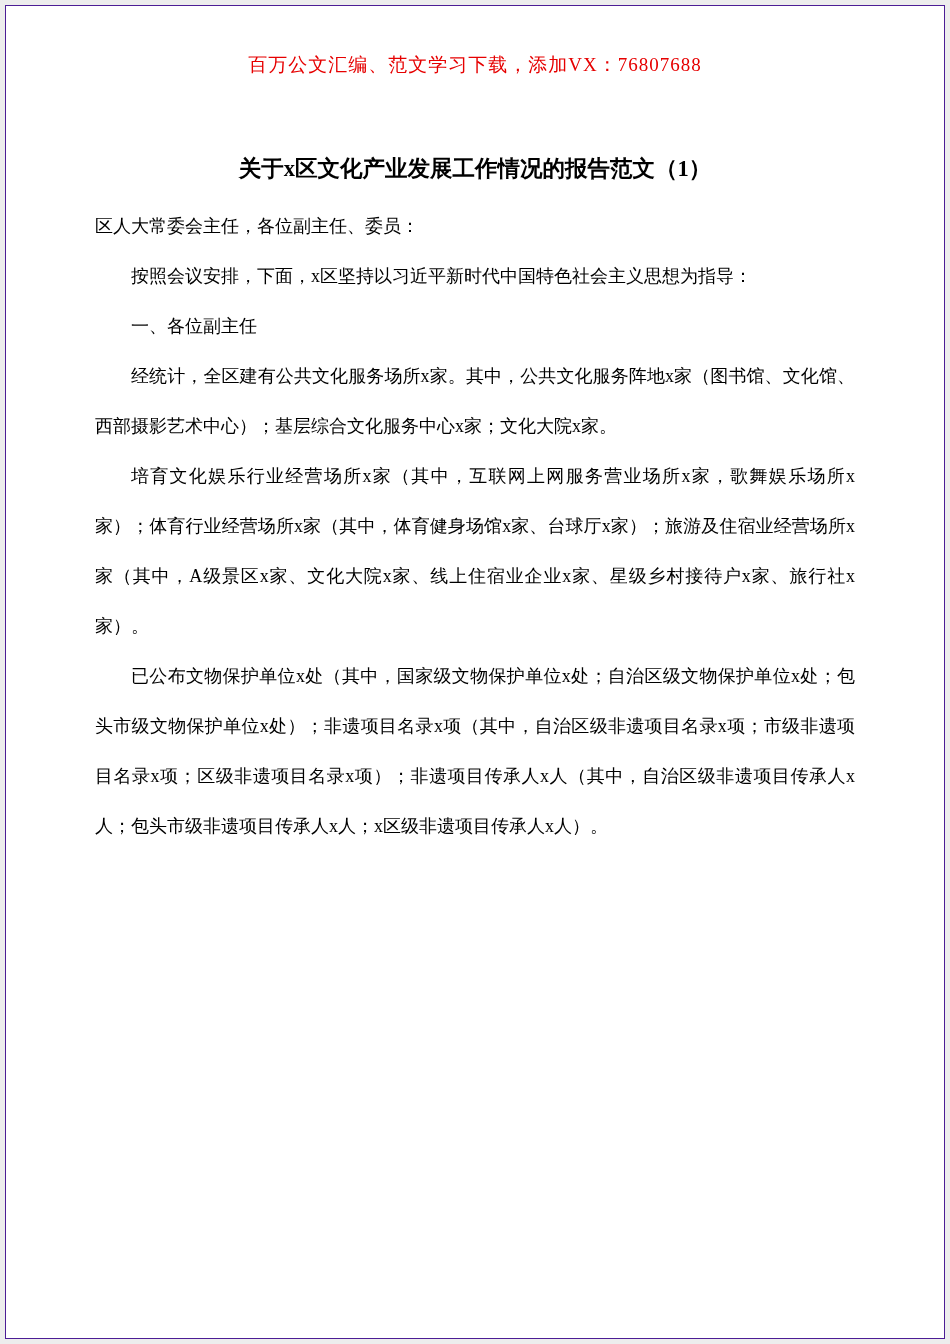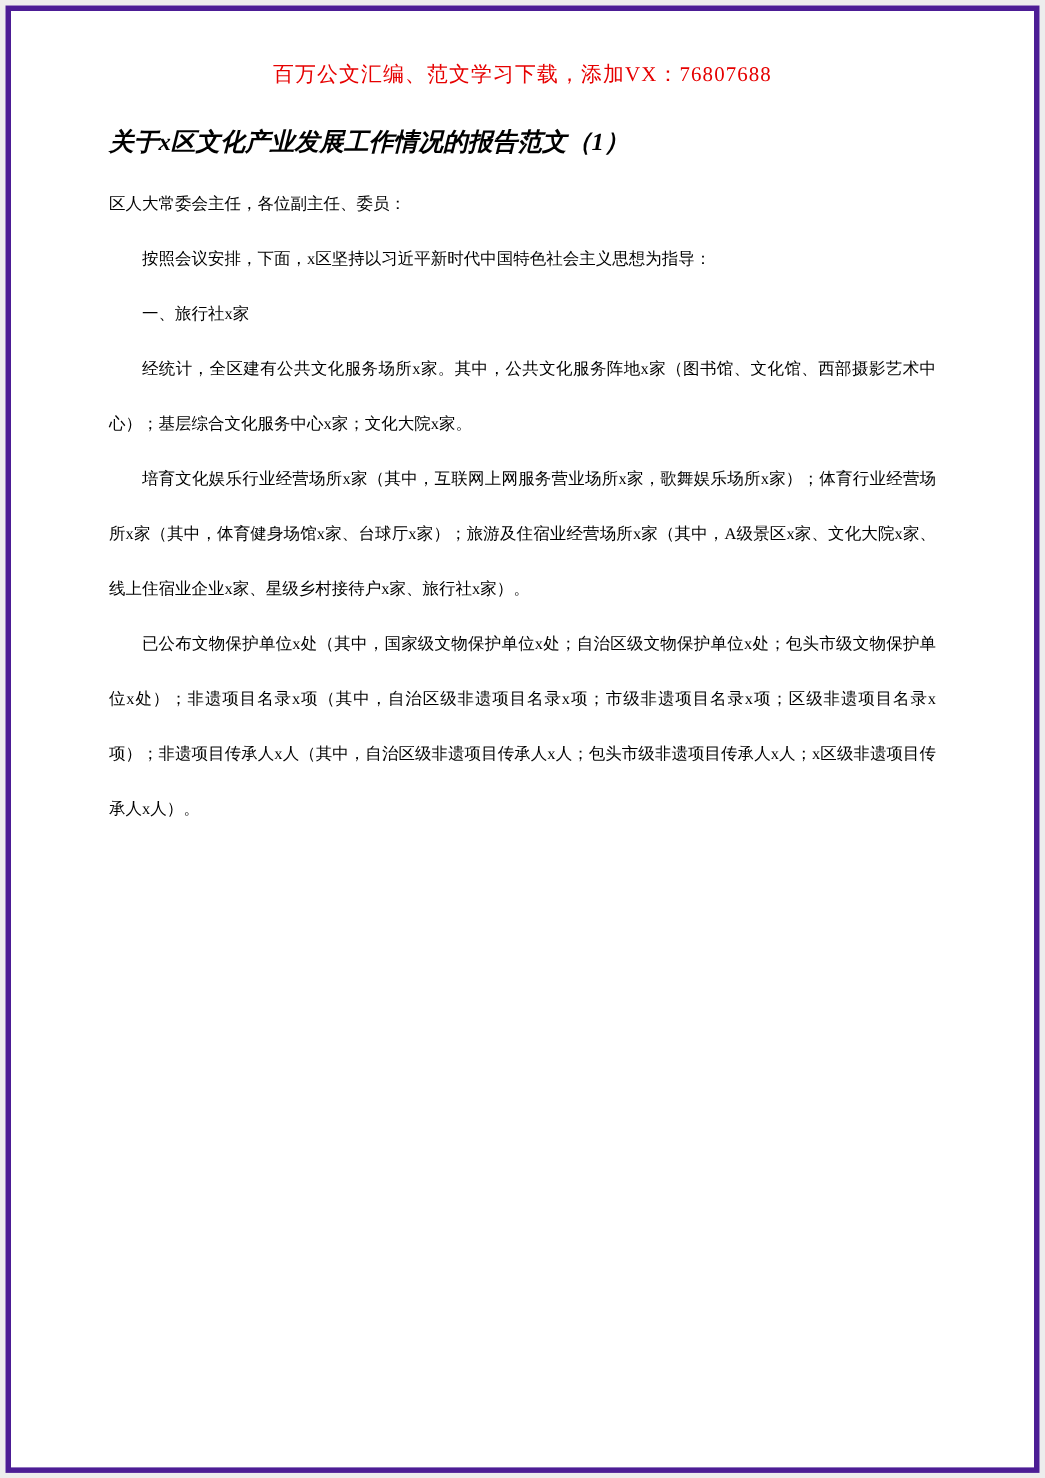--- a/index.html
+++ b/index.html
@@ -9,56 +9,55 @@
     font-family: "Liberation Serif", "DejaVu Serif", serif;
     color: #000;
     position: relative;
     overflow: hidden;
   }
   .page {
     position: absolute;
     top: 5px; left: 5px;
     width: 940px; height: 1334px;
     background: #ffffff;
-    border: 5px solid #4c1d95;
+    border: 1px solid #4c1d95;
     padding: 0 89px;
   }
   .notice {
     margin-top: 46px;
     text-align: center;
     color: var(--notice-red, #e60000);
     font-size: 19px;
     line-height: 26px;
     letter-spacing: 1px;
   }
   .title {
-    margin-top: 32px;
-    text-align: left;
+    margin-top: 76px;
+    text-align: center;
     font-size: 22.5px;
     font-weight: bold;
     line-height: 30px;
-    font-style: italic;
   }
   .doc-body {
     margin-top: 17px;
-    font-size: 15px;
+    font-size: 18px;
     line-height: 50px;
     text-align: justify;
     text-justify: inter-ideograph;
   }
   .para { text-align: justify; }
   .para.indent { text-indent: 2em; }
 </style>
 </head>
 <body>
 
 <div class="page">
   <div class="notice">百万公文汇编、范文学习下载，添加VX：76807688</div>
   <h1 class="title">关于x区文化产业发展工作情况的报告范文（1）</h1>
   <div class="doc-body" id="paragraphs">
       <p class="para">区人大常委会主任，各位副主任、委员：</p>
       <p class="para indent">按照会议安排，下面，x区坚持以习近平新时代中国特色社会主义思想为指导：</p>
-      <p class="para indent">一、旅行社x家</p>
+      <p class="para indent">一、各位副主任</p>
       <p class="para indent">经统计，全区建有公共文化服务场所x家。其中，公共文化服务阵地x家（图书馆、文化馆、西部摄影艺术中心）；基层综合文化服务中心x家；文化大院x家。</p>
       <p class="para indent">培育文化娱乐行业经营场所x家（其中，互联网上网服务营业场所x家，歌舞娱乐场所x家）；体育行业经营场所x家（其中，体育健身场馆x家、台球厅x家）；旅游及住宿业经营场所x家（其中，A级景区x家、文化大院x家、线上住宿业企业x家、星级乡村接待户x家、旅行社x家）。</p>
       <p class="para indent">已公布文物保护单位x处（其中，国家级文物保护单位x处；自治区级文物保护单位x处；包头市级文物保护单位x处）；非遗项目名录x项（其中，自治区级非遗项目名录x项；市级非遗项目名录x项；区级非遗项目名录x项）；非遗项目传承人x人（其中，自治区级非遗项目传承人x人；包头市级非遗项目传承人x人；x区级非遗项目传承人x人）。</p>
     </div>
 </div>
 
 </body></html>

